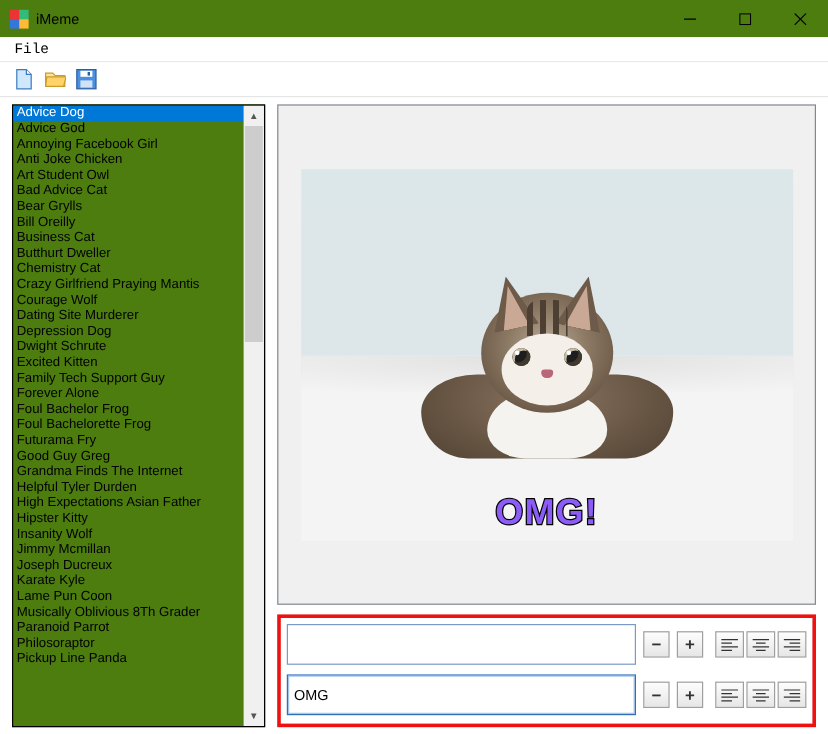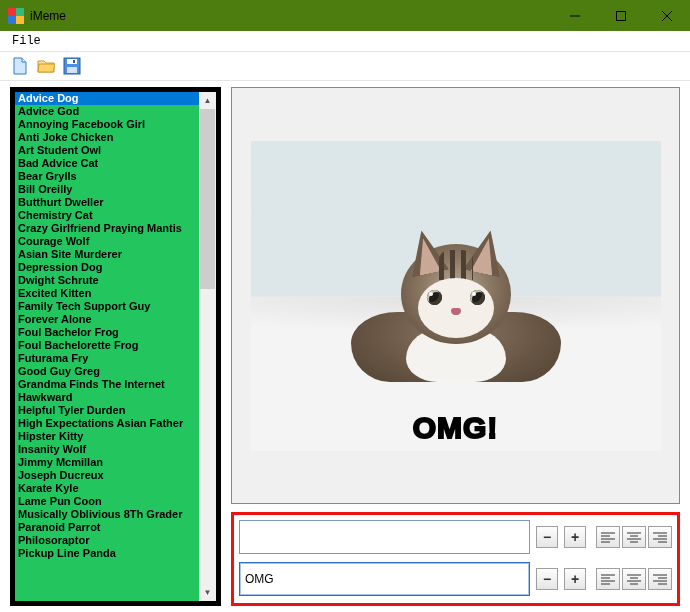--- a/index.html
+++ b/index.html
@@ -20,21 +20,21 @@
 
   .divider { height: 1px; background: #e5e5e5; }
 
   
   .toolbar { height: 28px; display: flex; align-items: center; gap: 6px; padding: 3px 10px; background: #fff; }
   .toolbar .tbtn { width: 20px; height: 20px; display: flex; align-items: center; justify-content: center; }
 
   
   .client { display: flex; height: calc(612px - 31px - 20px - 1px - 28px - 1px); }
   .left { width: 225px; padding: 6px 4px 6px 10px; }
-  .listbox { width: 100%; height: 100%; border: 5px solid #000000; background: #22c55e; position: relative; overflow: hidden; font-weight: bold; }
+  .listbox { width: 100%; height: 100%; border: 1px solid #000000; background: #4d7c0f; position: relative; overflow: hidden; }
   .listbox .items { position: absolute; top: 0; left: 0; right: 17px; bottom: 0; overflow: hidden; }
   .listbox .item { height: 13px; line-height: 13px; padding: 0 3px; font-size: 11px; white-space: nowrap; overflow: hidden; }
   .listbox .item.sel { background: #0078d7; color: #fff; }
   .listbox .scrollbar { position: absolute; top: 0; right: 0; bottom: 0; width: 17px; background: #f0f0f0; }
   .listbox .scrollbar .arrow { height: 17px; display: flex; align-items: center; justify-content: center; color: #555; font-size: 8px; }
   .listbox .scrollbar .track { position: absolute; top: 17px; bottom: 17px; left: 0; right: 0; }
   .listbox .scrollbar .thumb { position: absolute; left: 1px; right: 1px; top: 0; height: 180px; background: #cdcdcd; }
 
   .right { flex: 1; padding: 6px 10px 6px 6px; display: flex; flex-direction: column; }
   .preview { flex: 1; border: 1px solid #828790; background: #f0f0f0; display: flex; align-items: center; justify-content: center; overflow: hidden; position: relative; }
@@ -52,21 +52,21 @@
   .cat .ear.l { left: 6px; transform: rotate(-12deg); clip-path: polygon(0 100%, 50% 0, 100% 100%);}
   .cat .ear.r { right: 6px; transform: rotate(12deg); clip-path: polygon(0 100%, 50% 0, 100% 100%);}
   .cat .ear .inner { position: absolute; inset: 8px 8px 0 8px; background: #caa896; clip-path: polygon(0 100%, 50% 0, 100% 100%);}
   .cat .face { position: absolute; left: 50%; top: 34px; transform: translateX(-50%); width: 76px; height: 60px; background: #f4efe8; border-radius: 50%; }
   .cat .stripes { position: absolute; left: 50%; top: 6px; transform: translateX(-50%); width: 34px; height: 30px; background: repeating-linear-gradient(90deg, #4d4032 0 5px, transparent 5px 11px); border-radius: 10px 10px 0 0;}
   .cat .eye { position: absolute; width: 15px; height: 15px; background: #1d1d1d; border-radius: 50%; top: 46px; box-shadow: inset -3px -3px 0 #403a2e, 2px 2px 0 0 #c8bca8 inset; }
   .cat .eye::after { content:""; position:absolute; width:4px; height:4px; background:#fff; border-radius:50%; top:2px; left:2px;}
   .cat .eye.l { left: 26px; }
   .cat .eye.r { right: 26px; }
   .cat .nose { position: absolute; left: 50%; top: 64px; transform: translateX(-50%); width: 10px; height: 7px; background: #b67; border-radius: 3px 3px 5px 5px; }
-  .caption { position: absolute; left: 50%; bottom: 6px; transform: translateX(-50%); font-family: Impact, "Arial Black", sans-serif; font-size: 30px; color: #000000; letter-spacing: 1px; -webkit-text-stroke: 2px #000; text-stroke: 2px #000; paint-order: stroke fill; font-weight: 700; text-align: right; }
+  .caption { position: absolute; left: 50%; bottom: 6px; transform: translateX(-50%); font-family: Impact, "Arial Black", sans-serif; font-size: 30px; color: #8b5cf6; letter-spacing: 1px; -webkit-text-stroke: 2px #000; text-stroke: 2px #000; paint-order: stroke fill; font-weight: 700; text-align: right; }
 
   .text-controls { margin-top: 8px; border: 3px solid #e11; padding: 5px 5px 7px; }
   .row { display: flex; align-items: center; gap: 6px; }
   .row + .row { margin-top: 8px; }
   .row input[type=text] { flex: 1; height: 34px; border: 1px solid #7a99c7; padding: 2px 5px; font-size: 12px; outline: none; }
   .row input.active { border-color: #2f6fb8; box-shadow: 0 0 0 1px #a5c6ea inset; }
   .smallbtn { width: 22px; height: 22px; background: linear-gradient(#fdfdfd,#e6e6e6); border: 1px solid #9f9f9f; display: flex; align-items: center; justify-content: center; font-size: 14px; font-weight: bold; color: #333; }
   .aligngrp { display: flex; gap: 2px; margin-left: 4px;}
   .alignbtn { width: 24px; height: 22px; background: linear-gradient(#fdfdfd,#e6e6e6); border: 1px solid #9f9f9f; display: flex; align-items: center; justify-content: center; }
 </style>
@@ -137,36 +137,36 @@
     <div class="listbox">
       <div class="items" id="list-items">
           <div class="item sel">Advice Dog</div>
           <div class="item">Advice God</div>
           <div class="item">Annoying Facebook Girl</div>
           <div class="item">Anti Joke Chicken</div>
           <div class="item">Art Student Owl</div>
           <div class="item">Bad Advice Cat</div>
           <div class="item">Bear Grylls</div>
           <div class="item">Bill Oreilly</div>
+          <div class="item">Business Cat</div>
           <div class="item">Butthurt Dweller</div>
           <div class="item">Chemistry Cat</div>
           <div class="item">Crazy Girlfriend Praying Mantis</div>
           <div class="item">Courage Wolf</div>
-          <div class="item">Asian Site Murderer</div>
+          <div class="item">Dating Site Murderer</div>
           <div class="item">Depression Dog</div>
           <div class="item">Dwight Schrute</div>
           <div class="item">Excited Kitten</div>
           <div class="item">Family Tech Support Guy</div>
           <div class="item">Forever Alone</div>
           <div class="item">Foul Bachelor Frog</div>
           <div class="item">Foul Bachelorette Frog</div>
           <div class="item">Futurama Fry</div>
           <div class="item">Good Guy Greg</div>
           <div class="item">Grandma Finds The Internet</div>
-          <div class="item">Hawkward</div>
           <div class="item">Helpful Tyler Durden</div>
           <div class="item">High Expectations Asian Father</div>
           <div class="item">Hipster Kitty</div>
           <div class="item">Insanity Wolf</div>
           <div class="item">Jimmy Mcmillan</div>
           <div class="item">Joseph Ducreux</div>
           <div class="item">Karate Kyle</div>
           <div class="item">Lame Pun Coon</div>
           <div class="item">Musically Oblivious 8Th Grader</div>
           <div class="item">Paranoid Parrot</div>

